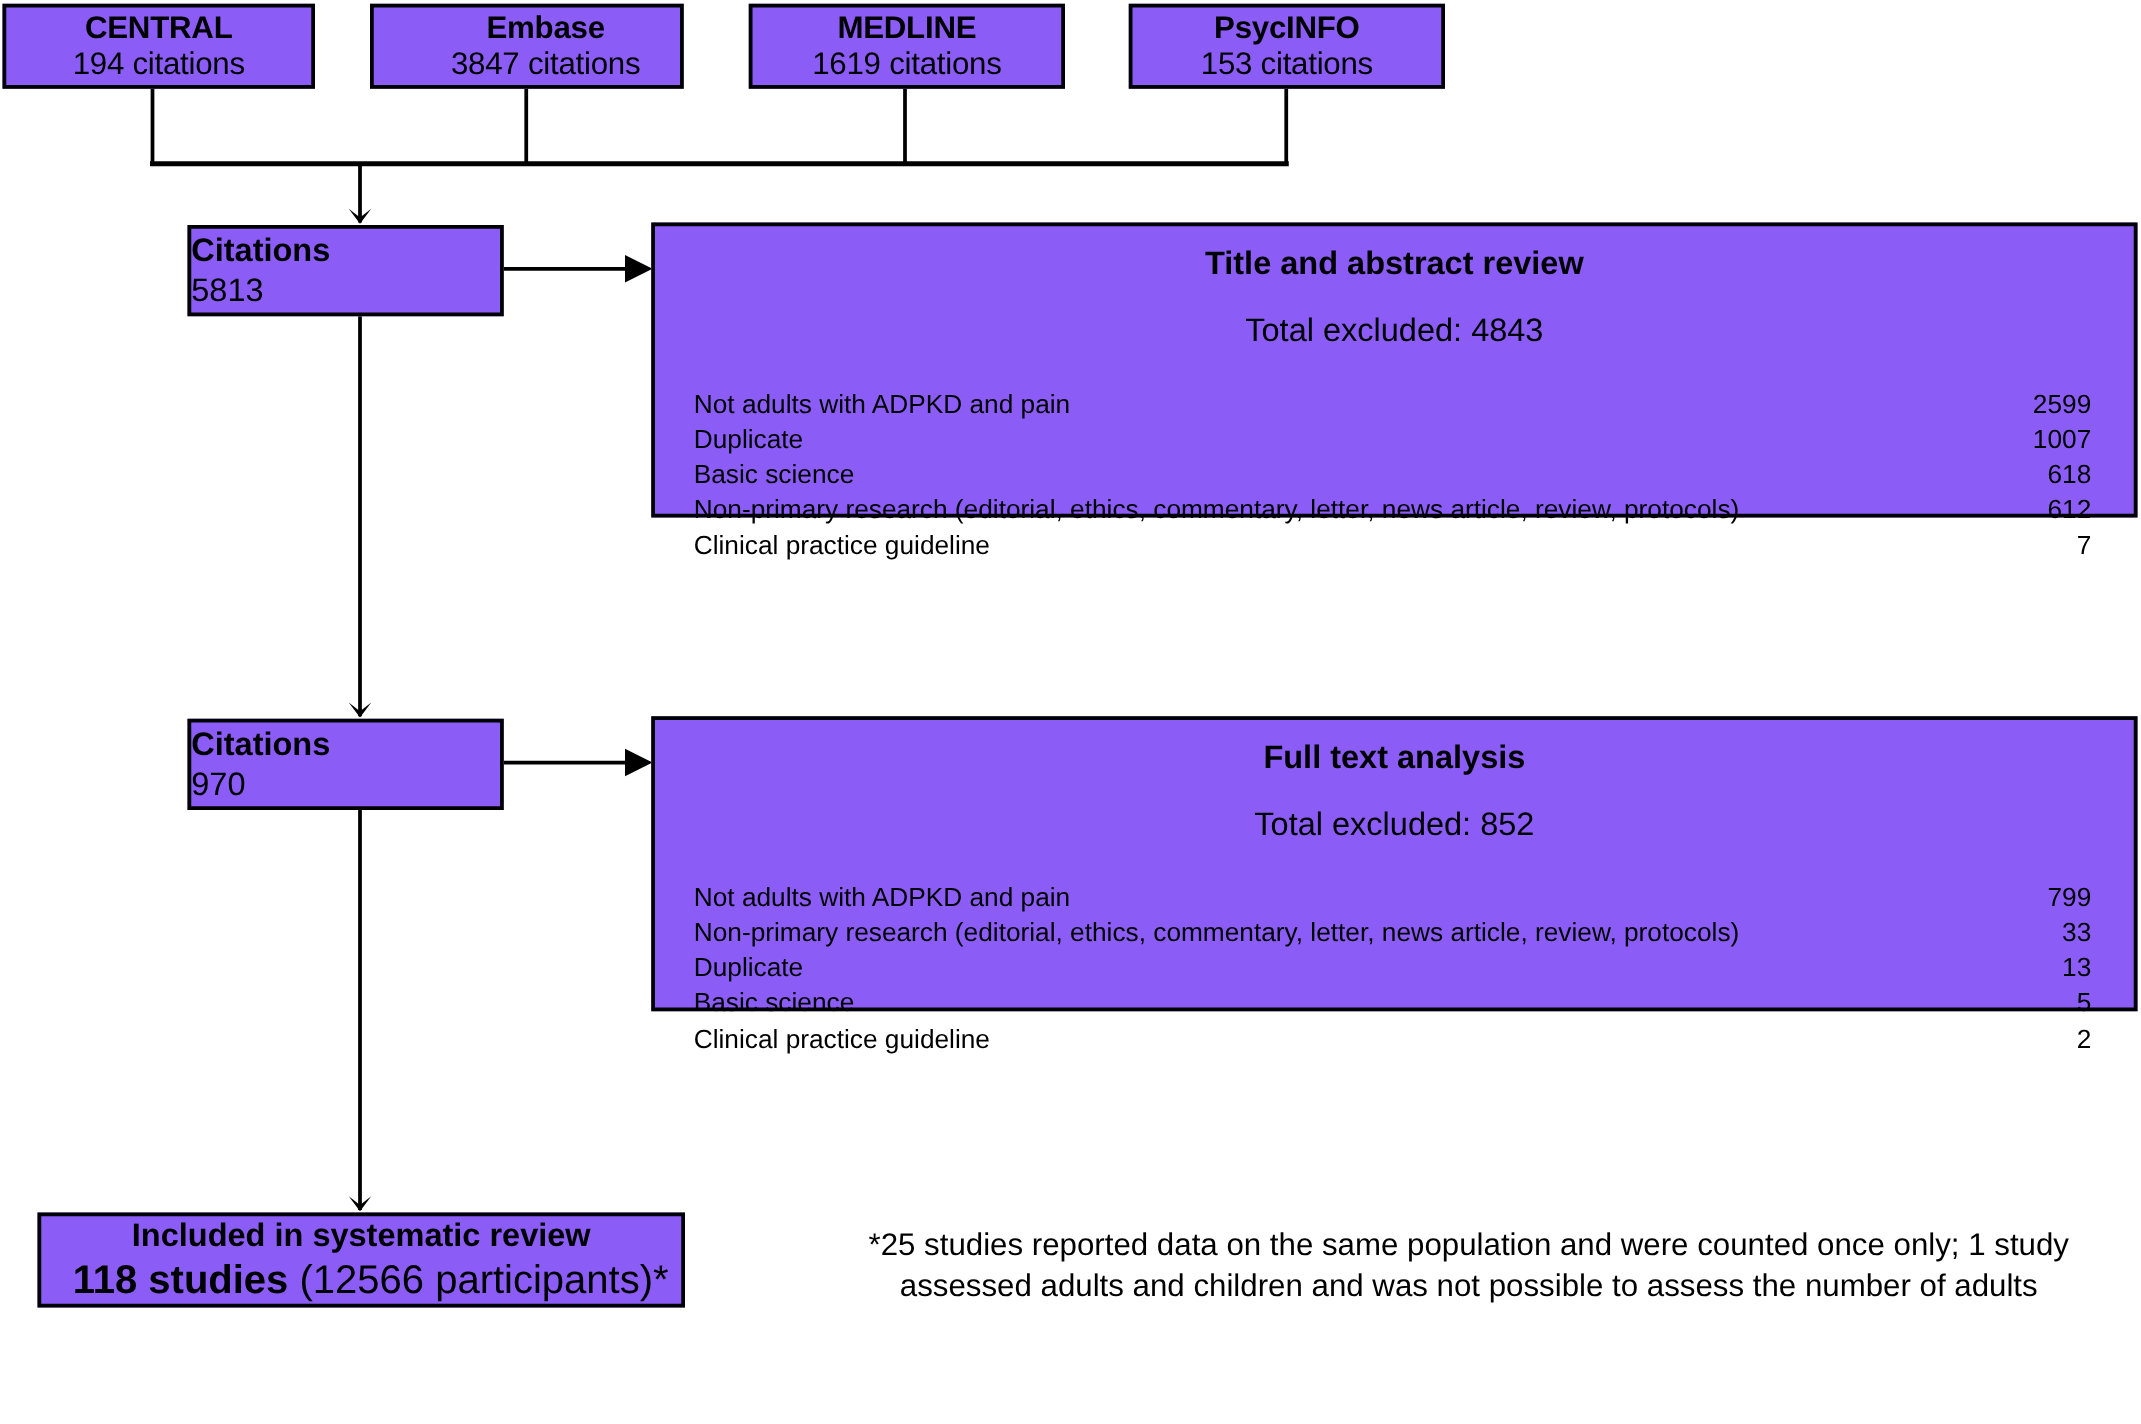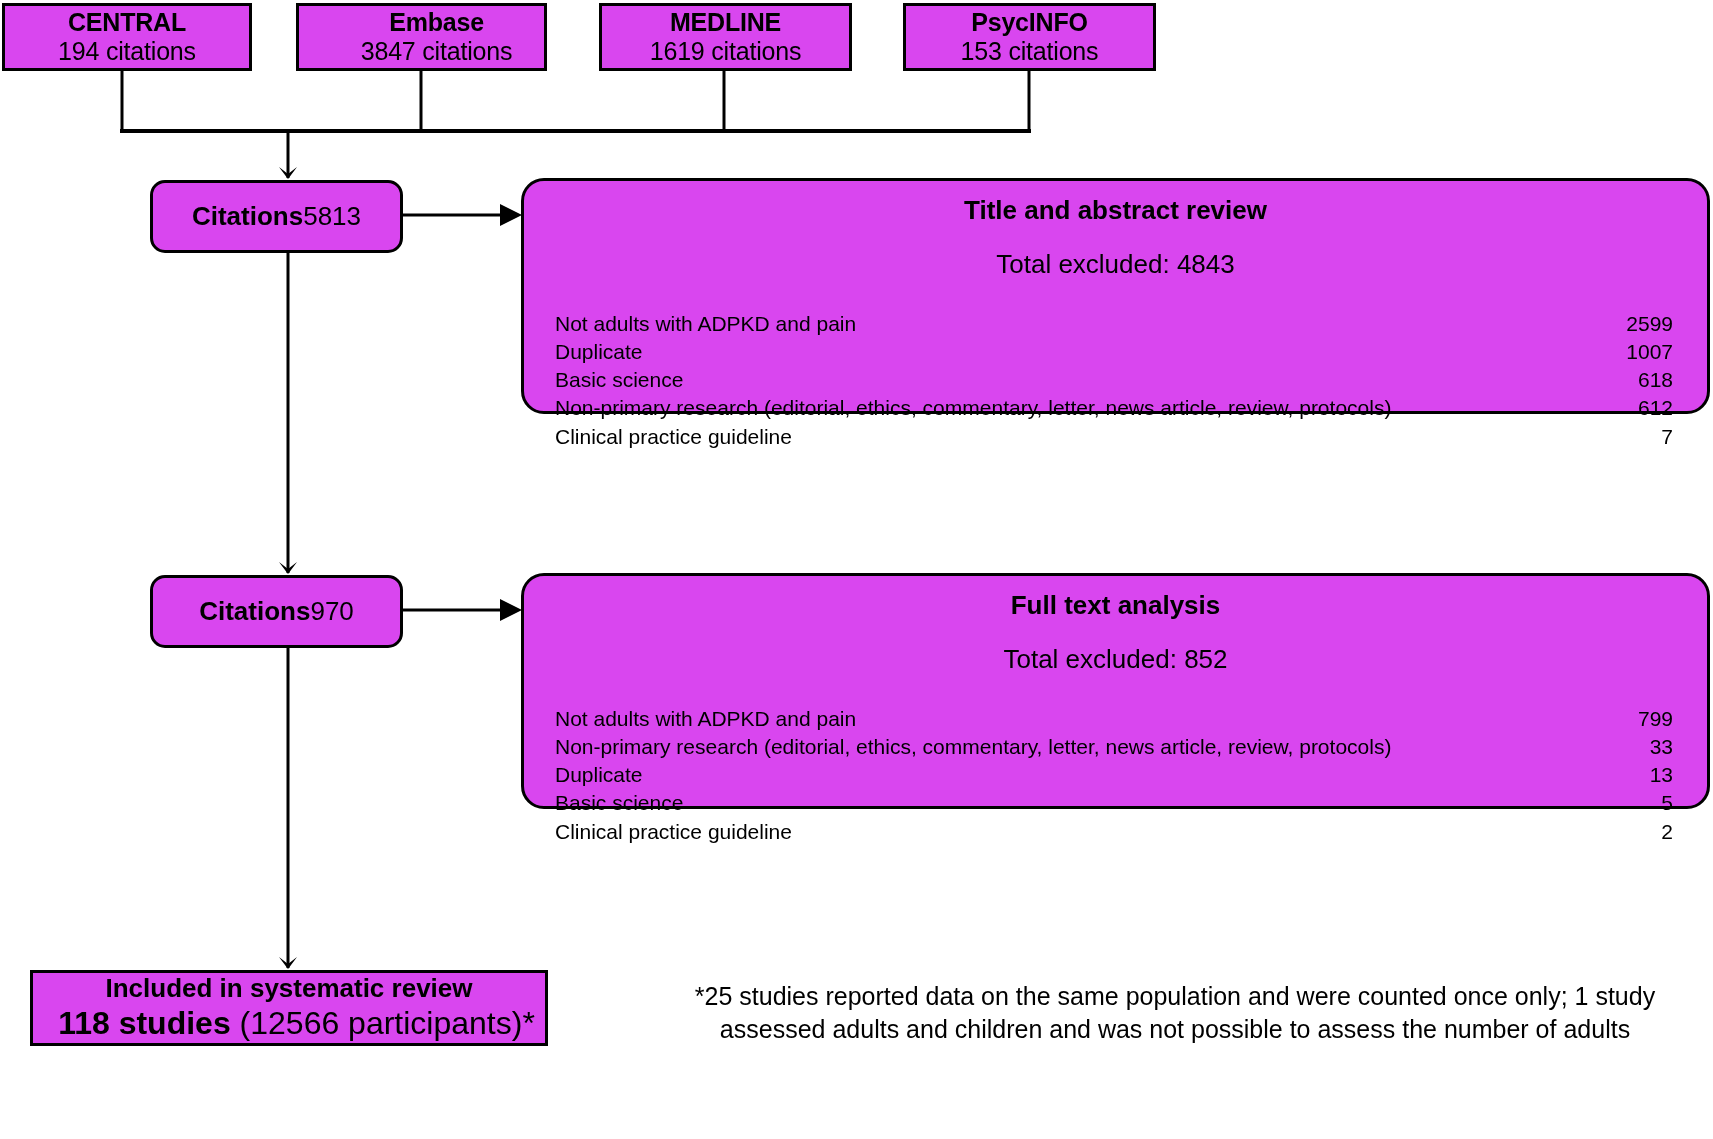--- a/index.html
+++ b/index.html
@@ -23,56 +23,54 @@
     left: 0;
     top: 0;
     width: 1713px;
     height: 1139px;
     pointer-events: none;
   }
   .node {
     position: absolute;
     box-sizing: border-box;
     border: 3px solid #000000;
-    background: #d946ef;
+    background: #8b5cf6;
   }
   .src-box {
     display: flex;
     flex-direction: column;
     align-items: center;
     justify-content: center;
     line-height: 1.18;
   }
   .src-title {
     font-weight: bold;
     font-size: 25px;
     letter-spacing: -0.2px;
   }
   .src-sub {
     font-size: 25px;
     letter-spacing: -0.2px;
   }
   .cit-box {
     display: flex;
-    flex-direction: row;
-    align-items: center;
+    flex-direction: column;
+    align-items: flex-start;
     justify-content: center;
     line-height: 1.2;
-    border-radius: 15px;
   }
   .cit-title {
     font-weight: bold;
     font-size: 26px;
   }
   .cit-count {
     font-size: 26px;
   }
   .excl-box {
     padding: 0;
-    border-radius: 23px;
   }
   .excl-head {
     text-align: center;
     font-weight: bold;
     font-size: 26px;
     margin-top: 14px;
   }
   .excl-total {
     text-align: center;
     font-size: 26px;

